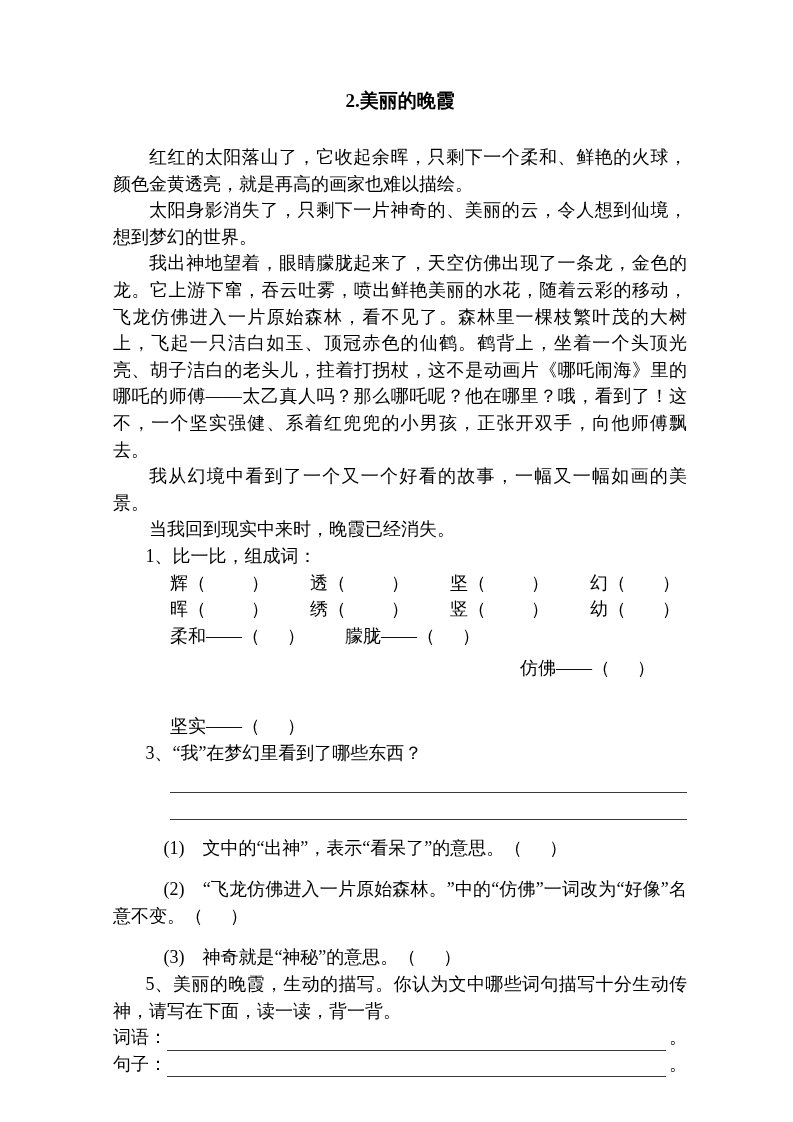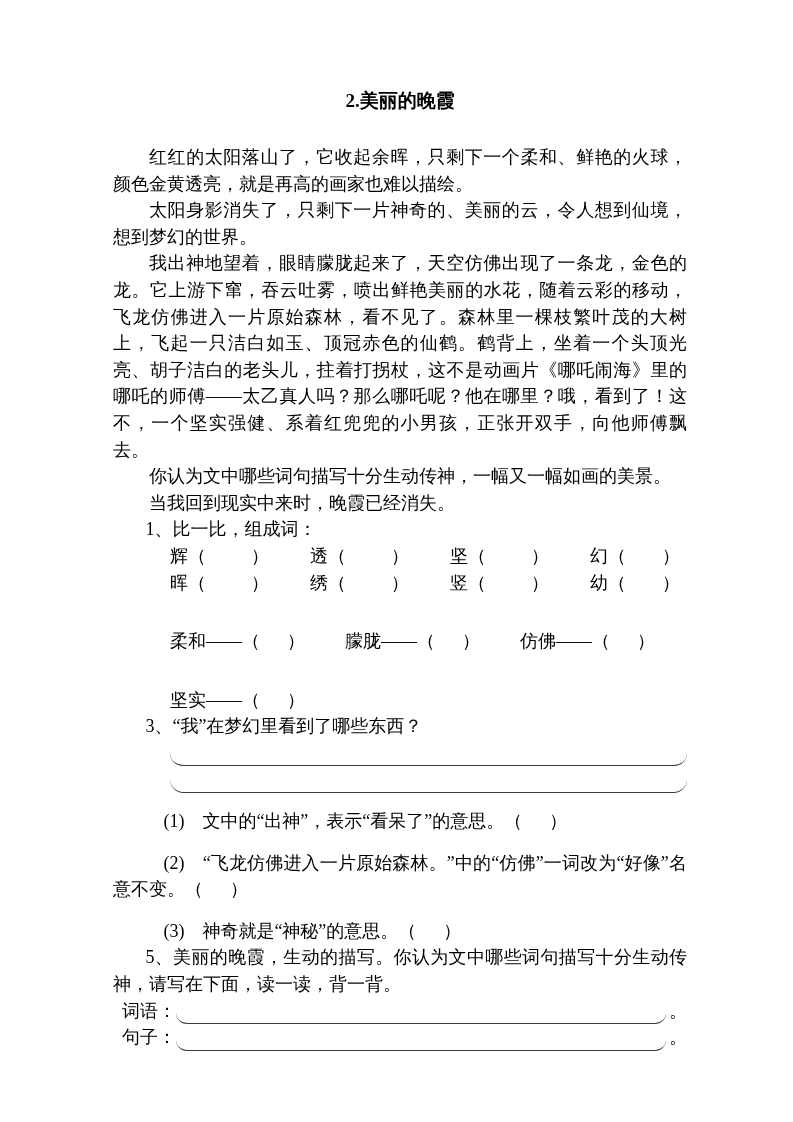--- a/index.html
+++ b/index.html
@@ -1,15 +1,15 @@
 <!DOCTYPE html>
 <html><head>
 <meta charset="utf-8">
 <style>
-  * { margin: 0; padding: 0; box-sizing: border-box; border-radius: 24px; }
+  * { margin: 0; padding: 0; box-sizing: border-box; }
   html, body { background: #ffffff; }
   body { width: 793px; }
 
   .page {
     position: relative;
     width: 793px;
     height: 1122px;
     background: #ffffff;
     color: #000000;
     font-family: "Liberation Serif", "DejaVu Serif", serif;
@@ -42,63 +42,61 @@
     padding-left: 57px;
     white-space: nowrap;
   }
   .word-row .cell { width: 140px; flex: 0 0 auto; }
   .word-row .cell.last { width: auto; }
 
   .syn-row {
     display: flex;
     padding-left: 57px;
     white-space: nowrap;
-    align-items: flex-end;
   }
   .syn-row .cell { width: 175px; flex: 0 0 auto; }
   .syn-row .cell.last { width: auto; margin-top: 32px; }
 
   .sub-item {
     text-indent: 2.8em;
     text-align: justify;
     margin-top: 15px;
   }
 
   .answer-line {
     height: 26.6px;
     margin-left: 57px;
     border-bottom: 1px solid #3a3a3a;
   }
 
   .fill-line {
     display: flex;
     align-items: flex-end;
     height: 26.6px;
-    margin-left: 9px;
   }
   .fill-line .lbl { flex: 0 0 auto; }
   .fill-line .blank {
     flex: 1 1 auto;
     border-bottom: 1px solid #3a3a3a;
     height: 22px;
     margin-right: 3px;
   }
   .fill-line .period { flex: 0 0 auto; }
 </style>
 </head>
 <body>
 
 <div class="page">
 
   <div class="title">2.美丽的晚霞</div>
 
   <p class="para">红红的太阳落山了，它收起余晖，只剩下一个柔和、鲜艳的火球，颜色金黄透亮，就是再高的画家也难以描绘。</p>
   <p class="para">太阳身影消失了，只剩下一片神奇的、美丽的云，令人想到仙境，想到梦幻的世界。</p>
   <p class="para">我出神地望着，眼睛朦胧起来了，天空仿佛出现了一条龙，金色的龙。它上游下窜，吞云吐雾，喷出鲜艳美丽的水花，随着云彩的移动，飞龙仿佛进入一片原始森林，看不见了。森林里一棵枝繁叶茂的大树上，飞起一只洁白如玉、顶冠赤色的仙鹤。鹤背上，坐着一个头顶光亮、胡子洁白的老头儿，拄着打拐杖，这不是动画片《哪吒闹海》里的哪吒的师傅——太乙真人吗？那么哪吒呢？他在哪里？哦，看到了！这不，一个坚实强健、系着红兜兜的小男孩，正张开双手，向他师傅飘去。</p>
-  <p class="para">你认为文中哪些词句描写十分生动传神，一幅又一幅如画的美景。</p>
+  <p class="para">我从幻境中看到了一个又一个好看的故事，一幅又一幅如画的美景。</p>
   <p class="para">当我回到现实中来时，晚霞已经消失。</p>
 
   <p class="q-label">1、比一比，组成词：</p>
   <div class="word-row">
     <span class="cell">辉（&nbsp;&nbsp;&nbsp;&nbsp;&nbsp;&nbsp;&nbsp;&nbsp;&nbsp;&nbsp;）</span>
     <span class="cell">透（&nbsp;&nbsp;&nbsp;&nbsp;&nbsp;&nbsp;&nbsp;&nbsp;&nbsp;&nbsp;）</span>
     <span class="cell">坚（&nbsp;&nbsp;&nbsp;&nbsp;&nbsp;&nbsp;&nbsp;&nbsp;&nbsp;&nbsp;）</span>
     <span class="cell last">幻（&nbsp;&nbsp;&nbsp;&nbsp;&nbsp;&nbsp;&nbsp;&nbsp;）</span>
   </div>
   <div class="word-row">

